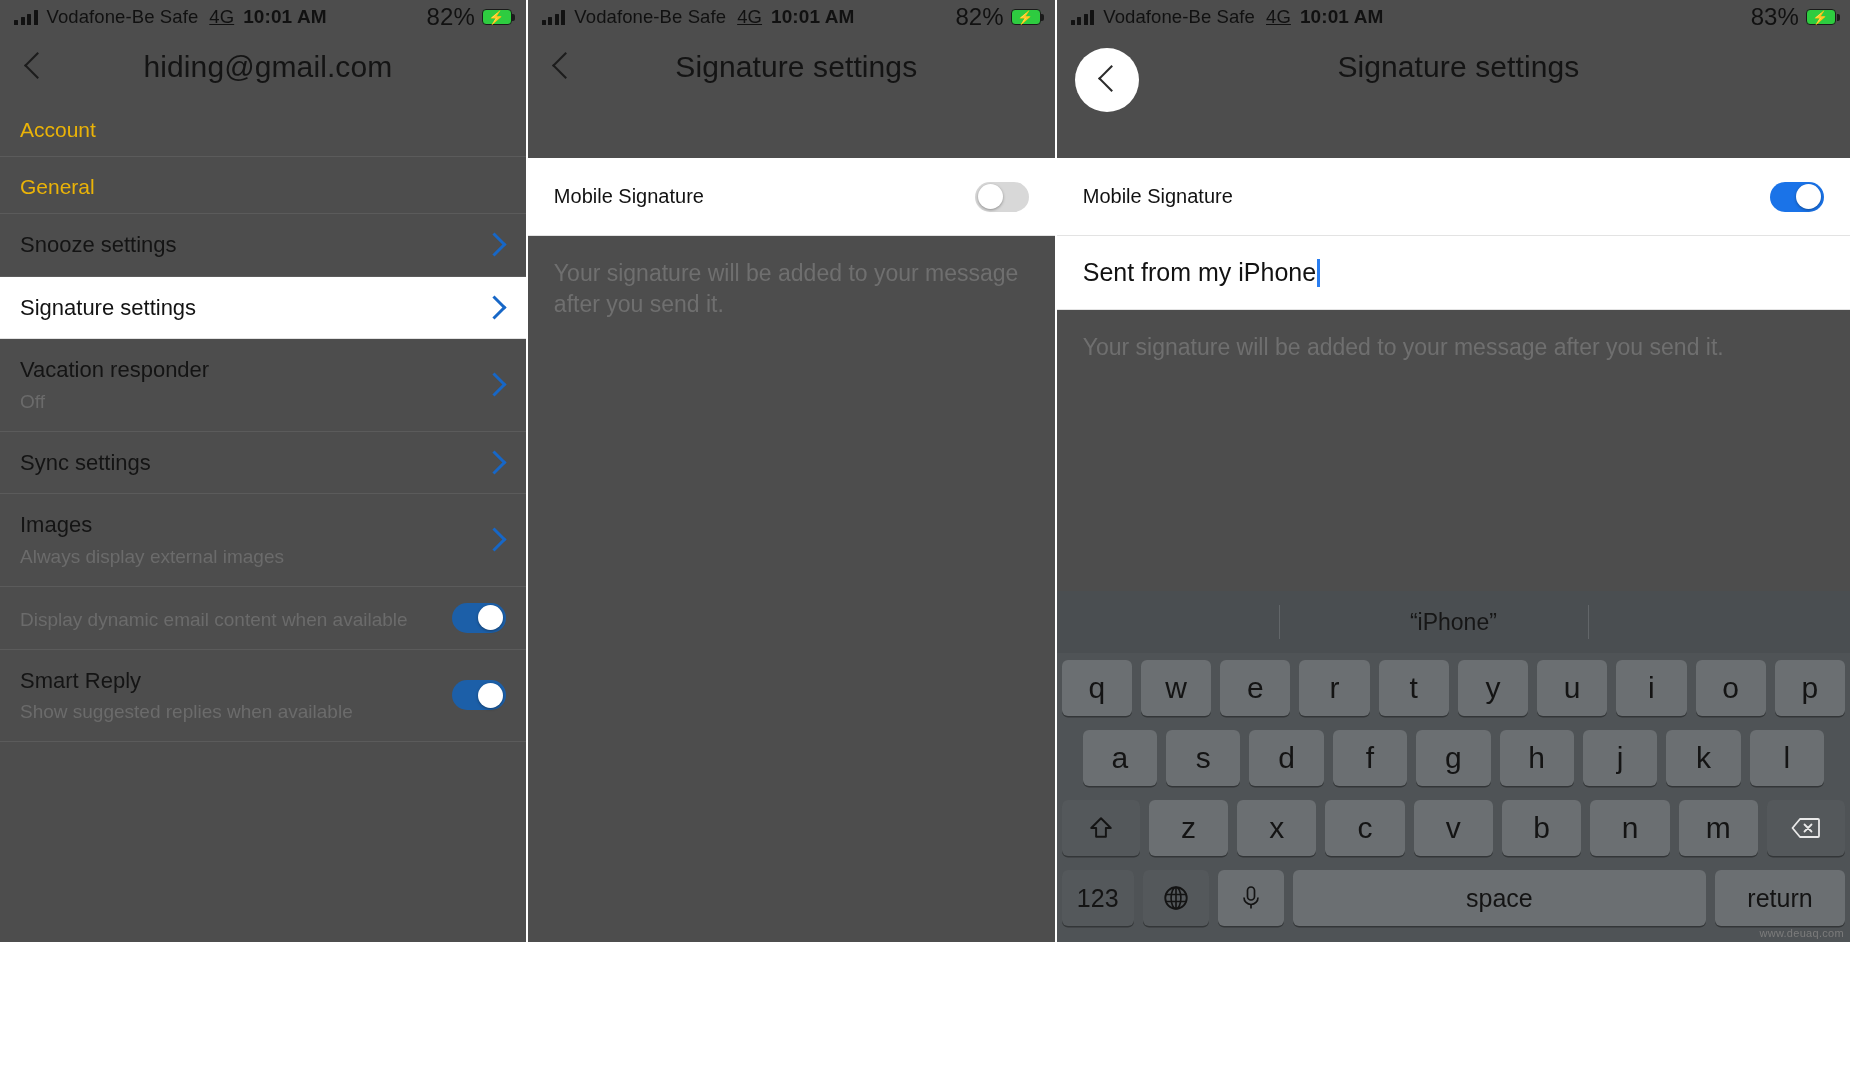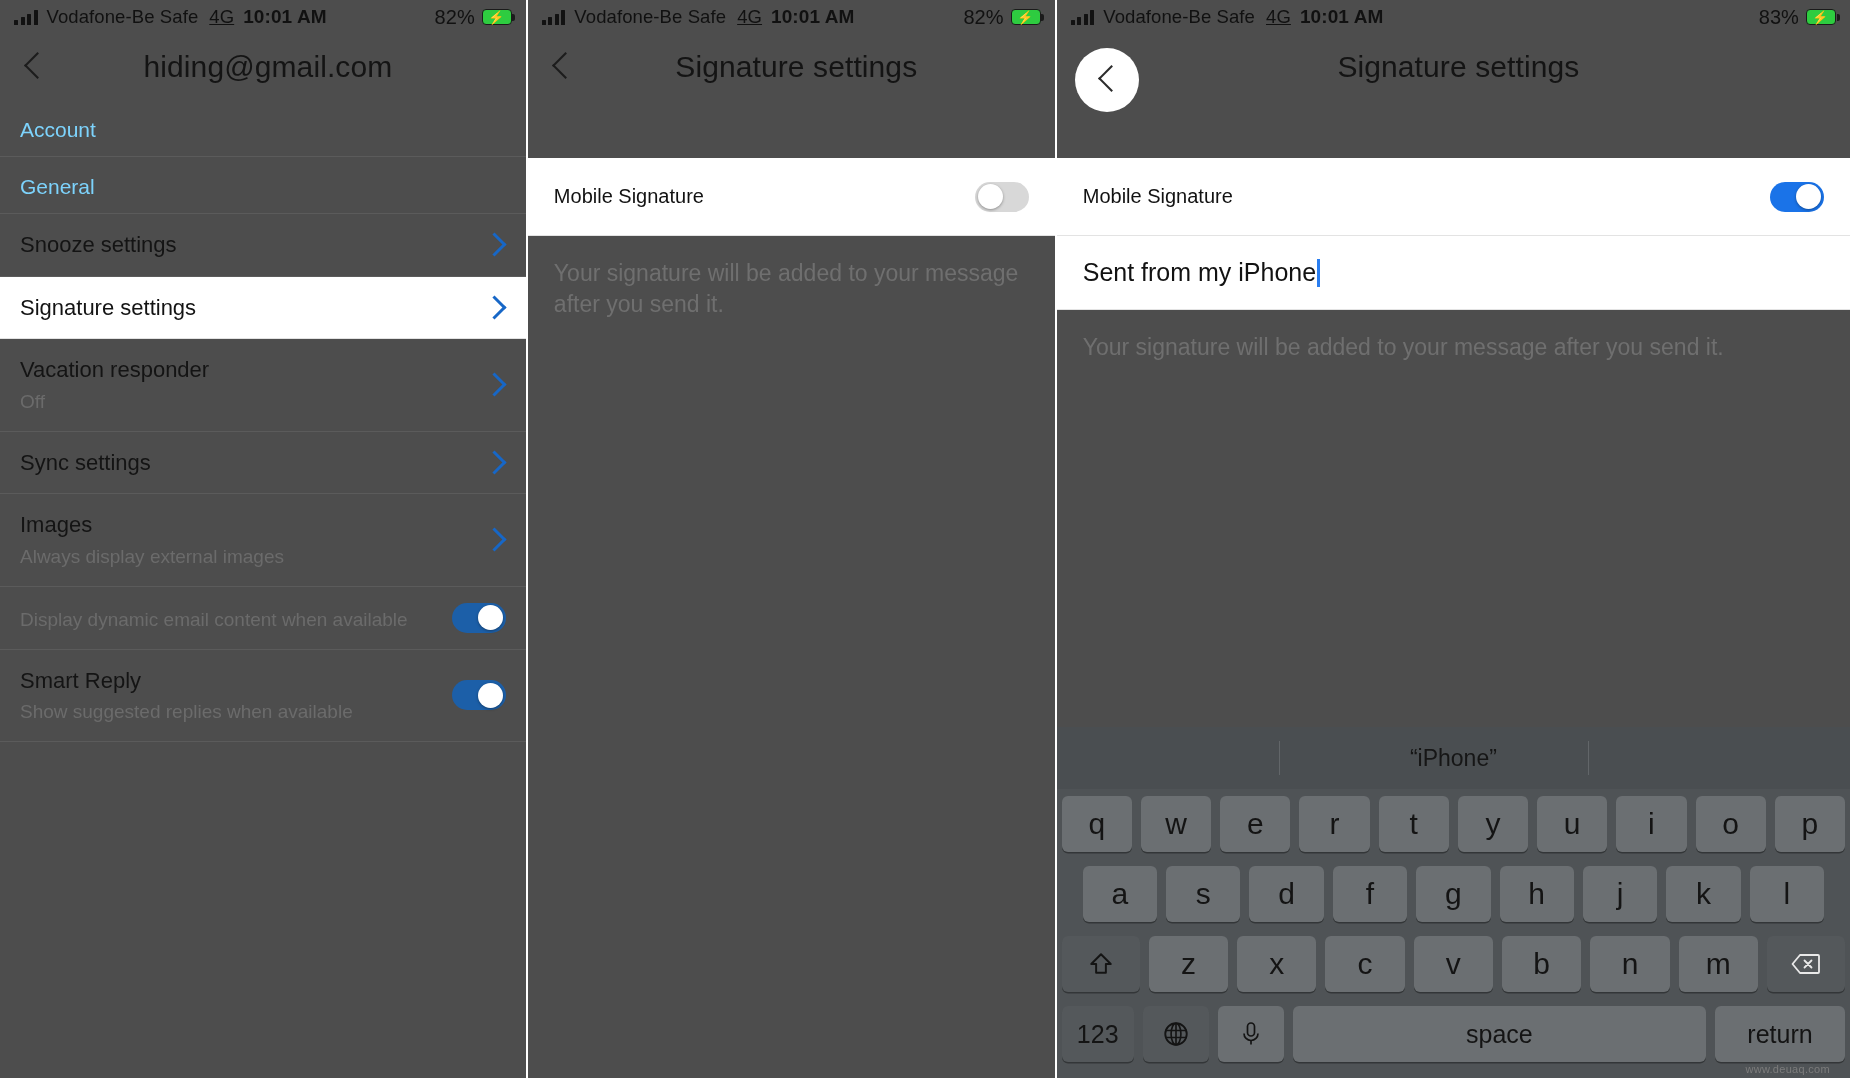--- a/index.html
+++ b/index.html
@@ -5,21 +5,21 @@
   * { box-sizing: border-box; margin: 0; padding: 0; }
   html, body {
     width: 1850px; height: 1078px;
     background: #ffffff;
     font-family: "Liberation Sans", sans-serif;
     overflow: hidden;
   }
   .stage { position: relative; width: 1850px; height: 1078px; display: flex; }
 
   
-  .panel { position: relative; height: 1078px; overflow: hidden; background: #ffffff; }
+  .panel { position: relative; height: 942px; overflow: hidden; background: #ffffff; }
   .panel-1 { width: 527px; }
   .panel-2 { width: 528px; }
   .panel-3 { width: 795px; }
 
   
   .statusbar {
     height: 34px; display: flex; align-items: center;
     padding: 0 14px; font-size: 19px; font-weight: 700;
     color: #111; letter-spacing: .1px;
   }
@@ -27,21 +27,21 @@
   .sb-right { margin-left: auto; display: flex; align-items: center; gap: 7px; }
   .bars { display: flex; align-items: flex-end; gap: 2.5px; height: 16px; }
   .bars i { width: 4px; background: #121212; border-radius: .5px; display: block; }
   .bars i:nth-child(1) { height: 5px; }
   .bars i:nth-child(2) { height: 8px; }
   .bars i:nth-child(3) { height: 11.5px; }
   .bars i:nth-child(4) { height: 15px; }
   .carrier { font-weight: 400; font-size: 18.5px; }
   .net { font-weight: 400; font-size: 18.5px; margin-left: 2px; text-decoration: underline; }
   .time { font-weight: 700; font-size: 19px; }
-  .battpct { font-weight: 400; font-size: 20px; }
+  .battpct { font-weight: 400; font-size: 24px; }
   .batt {
     position: relative; width: 30px; height: 16px;
     border: 1.6px solid #1b1b1b; border-radius: 4px;
     background: #2ecc40; padding: 1px;
   }
   .batt::after{
     content:""; position:absolute; right:-4.5px; top:4px;
     width:3px; height:7px; background:#1b1b1b; border-radius:0 2px 2px 0;
   }
   .bolt { position:absolute; left:50%; top:50%; transform:translate(-50%,-50%);
@@ -71,21 +71,21 @@
     width: 64px; height: 64px; border-radius: 50%;
     background: #ffffff; display: flex; align-items: center; justify-content: center;
     z-index: 5;
   }
   .back-spot .chev-back::before { border-color:#2b2b2b; }
 
   
   .list { width: 100%; }
   .sect-header {
     padding: 18px 20px 14px;
-    font-size: 21px; color: #7dd3fc; border-bottom: 1px solid #5b5b5b;
+    font-size: 21px; color: #eab308; border-bottom: 1px solid #5b5b5b;
   }
   .row {
     position: relative; display: flex; align-items: center;
     padding: 16px 20px; border-bottom: 1px solid #5b5b5b;
     min-height: 58px;
   }
   .row .texts { flex: 1; }
   .row .title { font-size: 22px; color: #131313; line-height: 1.35; }
   .row .sub { font-size: 19px; color: #6a6a6a; margin-top: 4px; line-height: 1.35; }
   .chev-right { width: 22px; height: 22px; position: relative; flex: 0 0 22px; margin-left: 10px; }
@@ -155,21 +155,21 @@
   .key.globe, .key.mic { flex: 0 0 66px; }
   .key.globe { background:#54585b; }
   .krow.r4 { padding: 7px 5px 16px; }
 
   
   .greybody { background:#4d4d4d; }
   .greybody .title { color:#141414; }
   .greybody .sub { color:#6b6b6b; }
 
   .watermark {
-    position:absolute; right:20px; bottom:3px; font-size:11px; color:#7c7c7c;
+    position:absolute; right:6px; bottom:3px; font-size:11px; color:#7c7c7c;
     letter-spacing:.3px;
   }
   .sep-v { width: 2px; background: #ffffff; height: 1078px; }
 </style>
 </head>
 <body>
 
 <div class="stage">
 
   <div class="panel panel-1 greybody">

